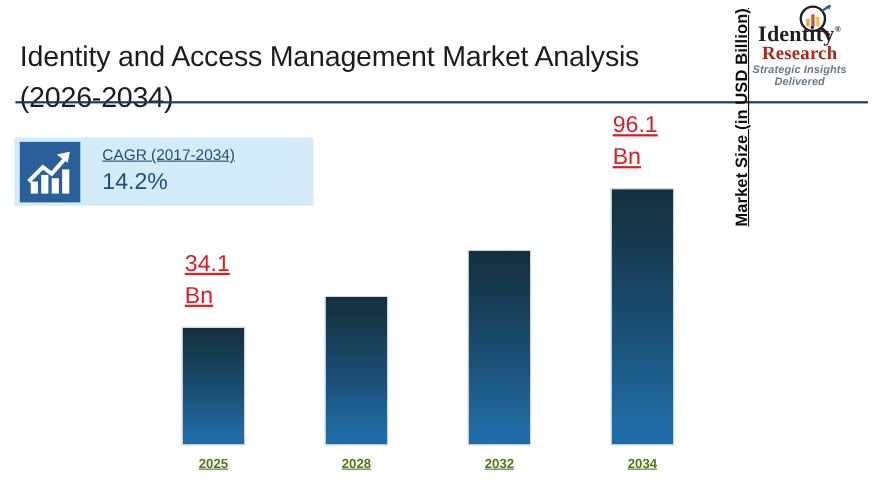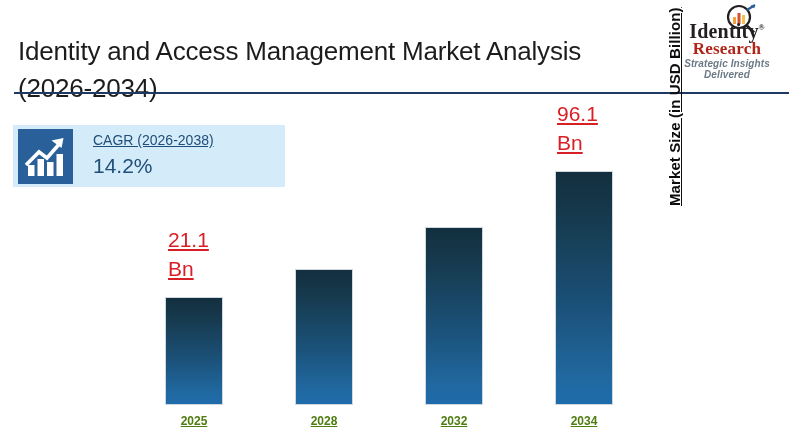--- a/index.html
+++ b/index.html
@@ -213,30 +213,30 @@
       <svg viewBox="0 0 55 55" width="55" height="55">
         <rect x="10" y="36" width="6.5" height="11" fill="#ffffff"></rect>
         <rect x="19.5" y="30" width="6.5" height="17" fill="#ffffff"></rect>
         <rect x="29" y="33" width="6.5" height="14" fill="#ffffff"></rect>
         <rect x="38.5" y="25" width="6.5" height="22" fill="#ffffff"></rect>
         <path d="M8 36 L21 23 L29 29 L43 13" fill="none" stroke="#ffffff" stroke-width="3.6" stroke-linejoin="miter"></path>
         <path d="M45.5 9 L33.5 11.5 L43.5 19 Z" fill="#ffffff"></path>
       </svg>
     </div>
     <div id="cagr-text">
-      <div id="cagr-label">CAGR (2026-2038)</div>
+      <div id="cagr-label">CAGR (2017-2034)</div>
       <div id="cagr-value">14.2%</div>
     </div>
   </div>
 
   <div id="plot">
 
     <div class="bar" style="left:165px; top:297px; height:108px;"></div>
     <div class="bar-value" style="left:168px; top:226px;">
-      <div>21.1</div>
+      <div>34.1</div>
       <div>Bn</div>
     </div>
     <div class="tick-label" style="left:165px; top:414px;">2025</div>
 
     <div class="bar" style="left:295px; top:269px; height:136px;"></div>
     <div class="tick-label" style="left:295px; top:414px;">2028</div>
 
     <div class="bar" style="left:425px; top:227px; height:178px;"></div>
     <div class="tick-label" style="left:425px; top:414px;">2032</div>
 

